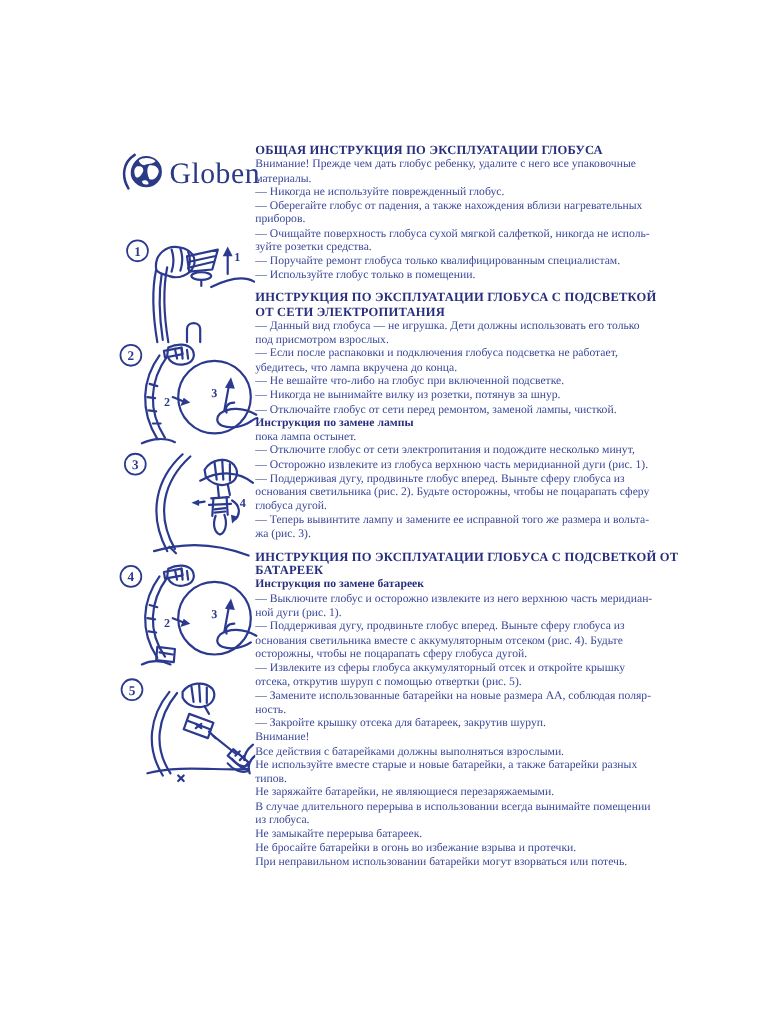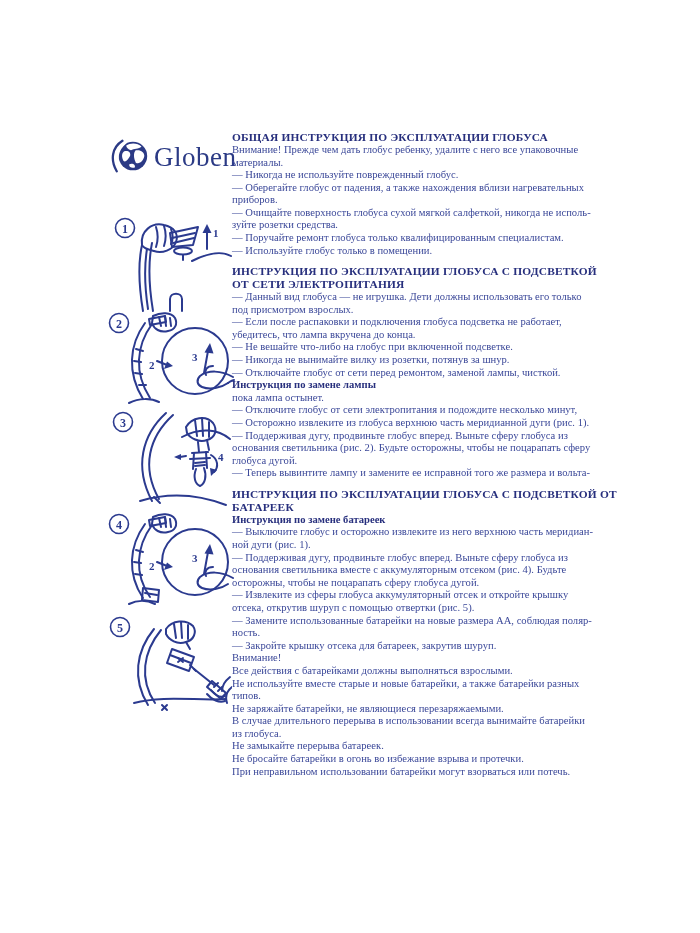--- a/index.html
+++ b/index.html
@@ -214,41 +214,42 @@
         <div class="line">— Никогда не вынимайте вилку из розетки, потянув за шнур.</div>
         <div class="line">— Отключайте глобус от сети перед ремонтом, заменой лампы, чисткой.</div>
         <div class="line bold">Инструкция по замене лампы</div>
         <div class="line">пока лампа остынет.</div>
         <div class="line">— Отключите глобус от сети электропитания и подождите несколько минут,</div>
         <div class="line">— Осторожно извлеките из глобуса верхнюю часть меридианной дуги (рис. 1).</div>
         <div class="line">— Поддерживая дугу, продвиньте глобус вперед. Выньте сферу глобуса из</div>
         <div class="line">основания светильника (рис. 2). Будьте осторожны, чтобы не поцарапать сферу</div>
         <div class="line">глобуса дугой.</div>
         <div class="line">— Теперь вывинтите лампу и замените ее исправной того же размера и вольта-</div>
+        <div class="line">жа (рис. 3).</div>
       </section>
       <section class="sec">
         <div class="h-line">ИНСТРУКЦИЯ ПО ЭКСПЛУАТАЦИИ ГЛОБУСА С ПОДСВЕТКОЙ ОТ</div>
         <div class="h-line">БАТАРЕЕК</div>
         <div class="line bold">Инструкция по замене батареек</div>
         <div class="line">— Выключите глобус и осторожно извлеките из него верхнюю часть меридиан-</div>
         <div class="line">ной дуги (рис. 1).</div>
         <div class="line">— Поддерживая дугу, продвиньте глобус вперед. Выньте сферу глобуса из</div>
         <div class="line">основания светильника вместе с аккумуляторным отсеком (рис. 4). Будьте</div>
         <div class="line">осторожны, чтобы не поцарапать сферу глобуса дугой.</div>
         <div class="line">— Извлеките из сферы глобуса аккумуляторный отсек и откройте крышку</div>
         <div class="line">отсека, открутив шуруп с помощью отвертки (рис. 5).</div>
         <div class="line">— Замените использованные батарейки на новые размера АА, соблюдая поляр-</div>
         <div class="line">ность.</div>
         <div class="line">— Закройте крышку отсека для батареек, закрутив шуруп.</div>
         <div class="line">Внимание!</div>
         <div class="line">Все действия с батарейками должны выполняться взрослыми.</div>
         <div class="line">Не используйте вместе старые и новые батарейки, а также батарейки разных</div>
         <div class="line">типов.</div>
         <div class="line">Не заряжайте батарейки, не являющиеся перезаряжаемыми.</div>
-        <div class="line">В случае длительного перерыва в использовании всегда вынимайте батарейки</div>
+        <div class="line">В случае длительного перерыва в использовании всегда вынимайте помещении</div>
         <div class="line">из глобуса.</div>
         <div class="line">Не замыкайте перерыва батареек.</div>
         <div class="line">Не бросайте батарейки в огонь во избежание взрыва и протечки.</div>
         <div class="line">При неправильном использовании батарейки могут взорваться или потечь.</div>
       </section>
     </div>
 
 </div>
 
 </body></html>

